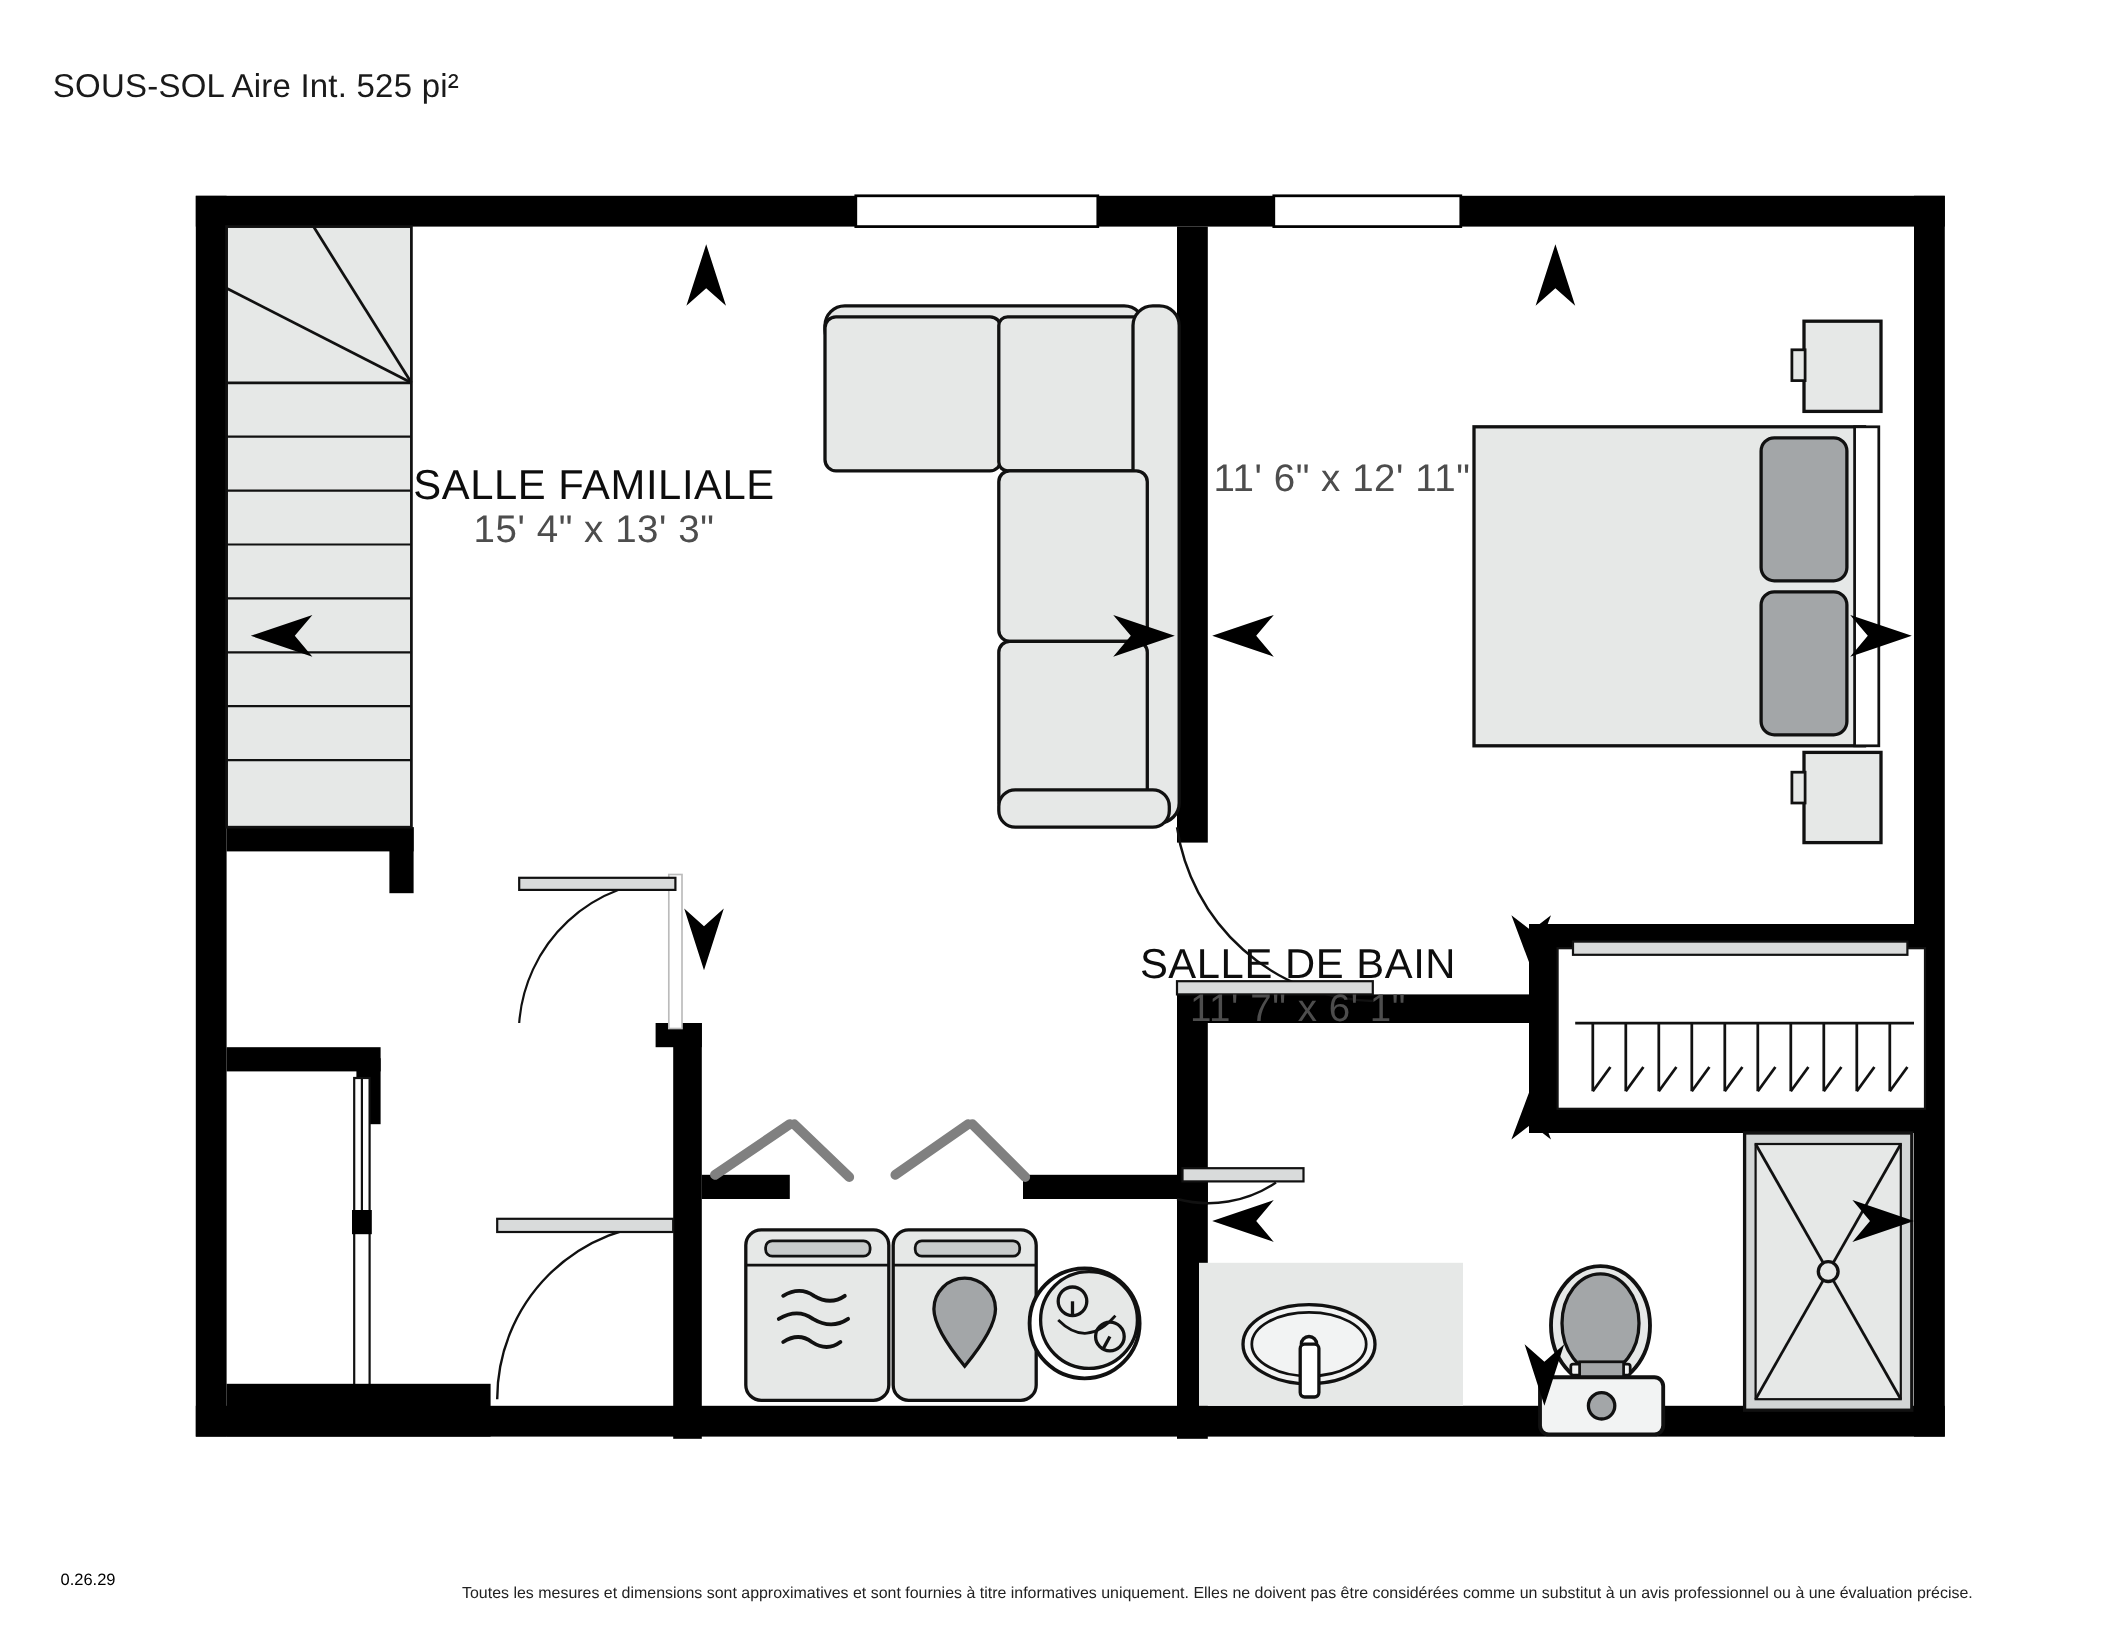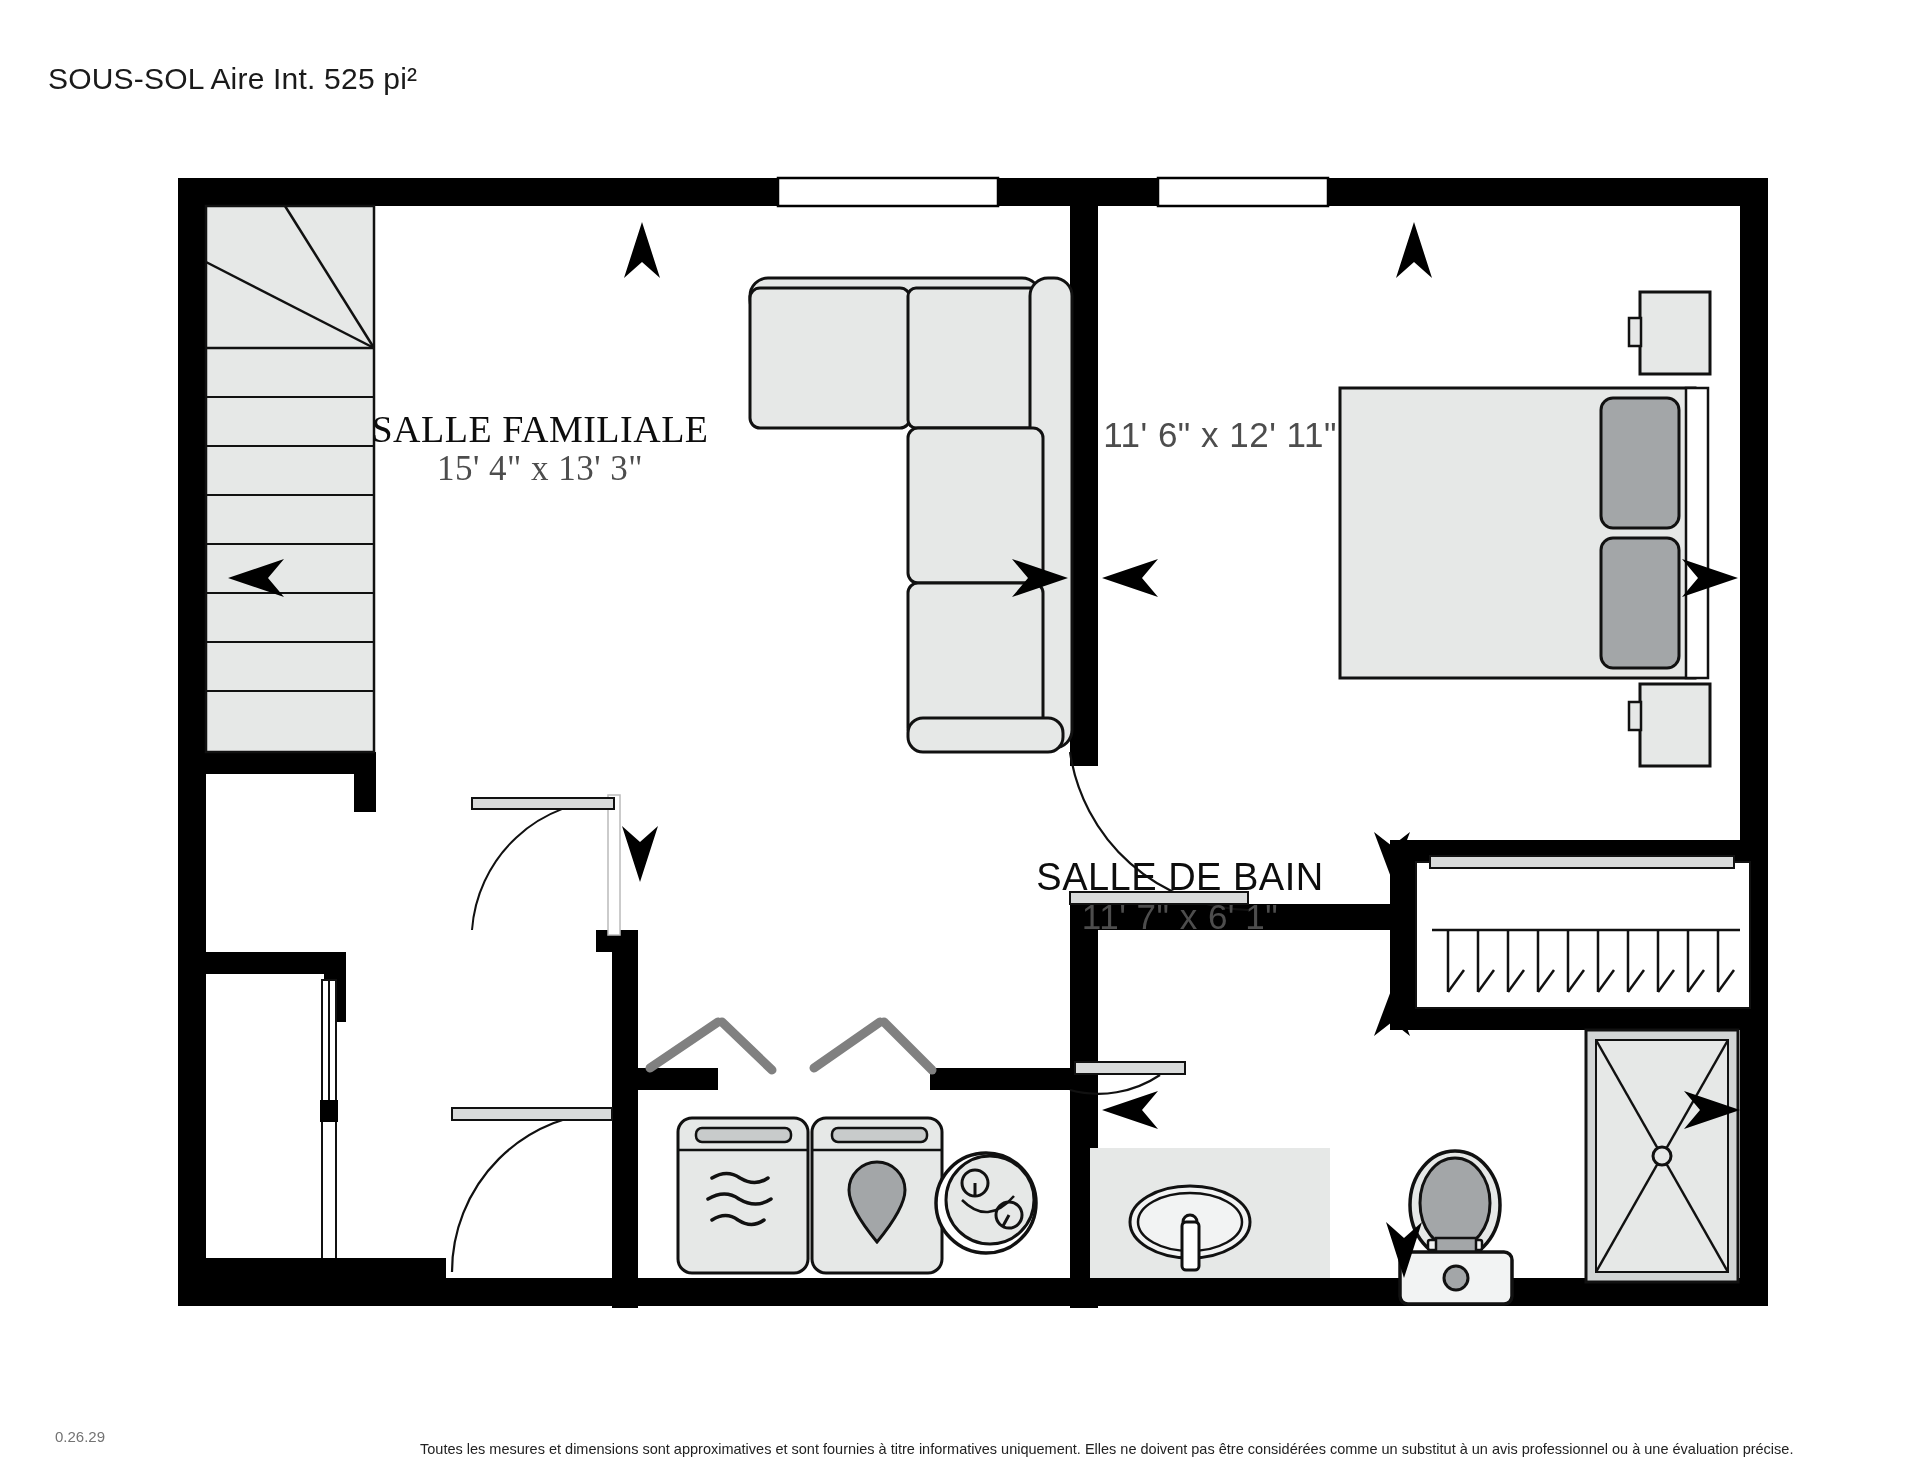--- a/index.html
+++ b/index.html
@@ -1,24 +1,24 @@
 <!DOCTYPE html>
 <html><head>
 <meta charset="utf-8">
 <style>
   html,body{margin:0;padding:0;background:#ffffff;}
   body{width:1920px;height:1483px;font-family:"Liberation Sans",sans-serif;color:#111;overflow:hidden;position:relative;}
   #title{position:absolute;left:48px;top:18px;font-size:30px;color:#1a1a1a;letter-spacing:0.2px;white-space:nowrap;margin-top:44px;}
   #plan{position:absolute;left:0;top:0;width:1920px;height:1420px;}
-  #ver{position:absolute;left:55px;top:1428px;font-size:15px;color:#737373;}
+  #ver{position:absolute;left:55px;top:1428px;font-size:15px;color:#000000;}
   #disc{position:absolute;left:420px;top:1429px;width:1480px;font-size:14.5px;color:#222;text-align:left;white-space:nowrap;margin-top:12px;}
   .lbl{position:absolute;text-align:center;pointer-events:none;}
   .lbl .nm{font-size:38px;color:#0d0d0d;letter-spacing:0.5px;line-height:1.02;white-space:nowrap;}
   .lbl .dm{font-size:35px;color:#4d4d4d;letter-spacing:0.5px;line-height:1.12;white-space:nowrap;}
-  #lbl-family{left:300px;top:410px;width:480px;font-family:Liberation Serif, serif;}
+  #lbl-family{left:300px;top:423px;width:480px;}
   #lbl-bed{left:1000px;top:415px;width:440px;}
   #lbl-bath{left:960px;top:858px;width:440px;}
 </style>
 </head>
 <body>
 
 <div id="title">SOUS-SOL Aire Int. 525 pi²</div>
 
 <svg id="plan" viewBox="0 0 1920 1420">
 

